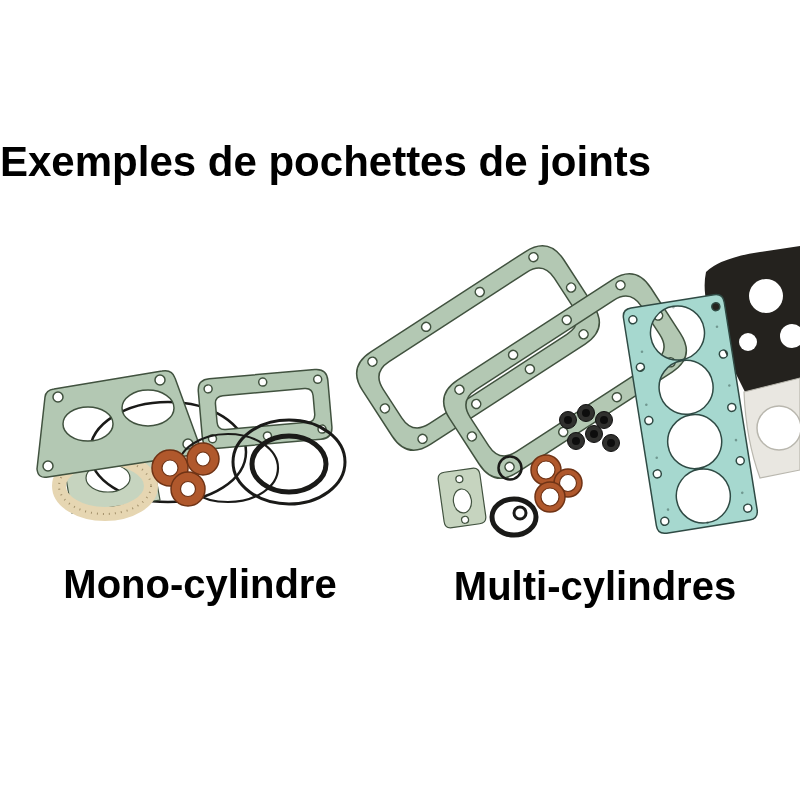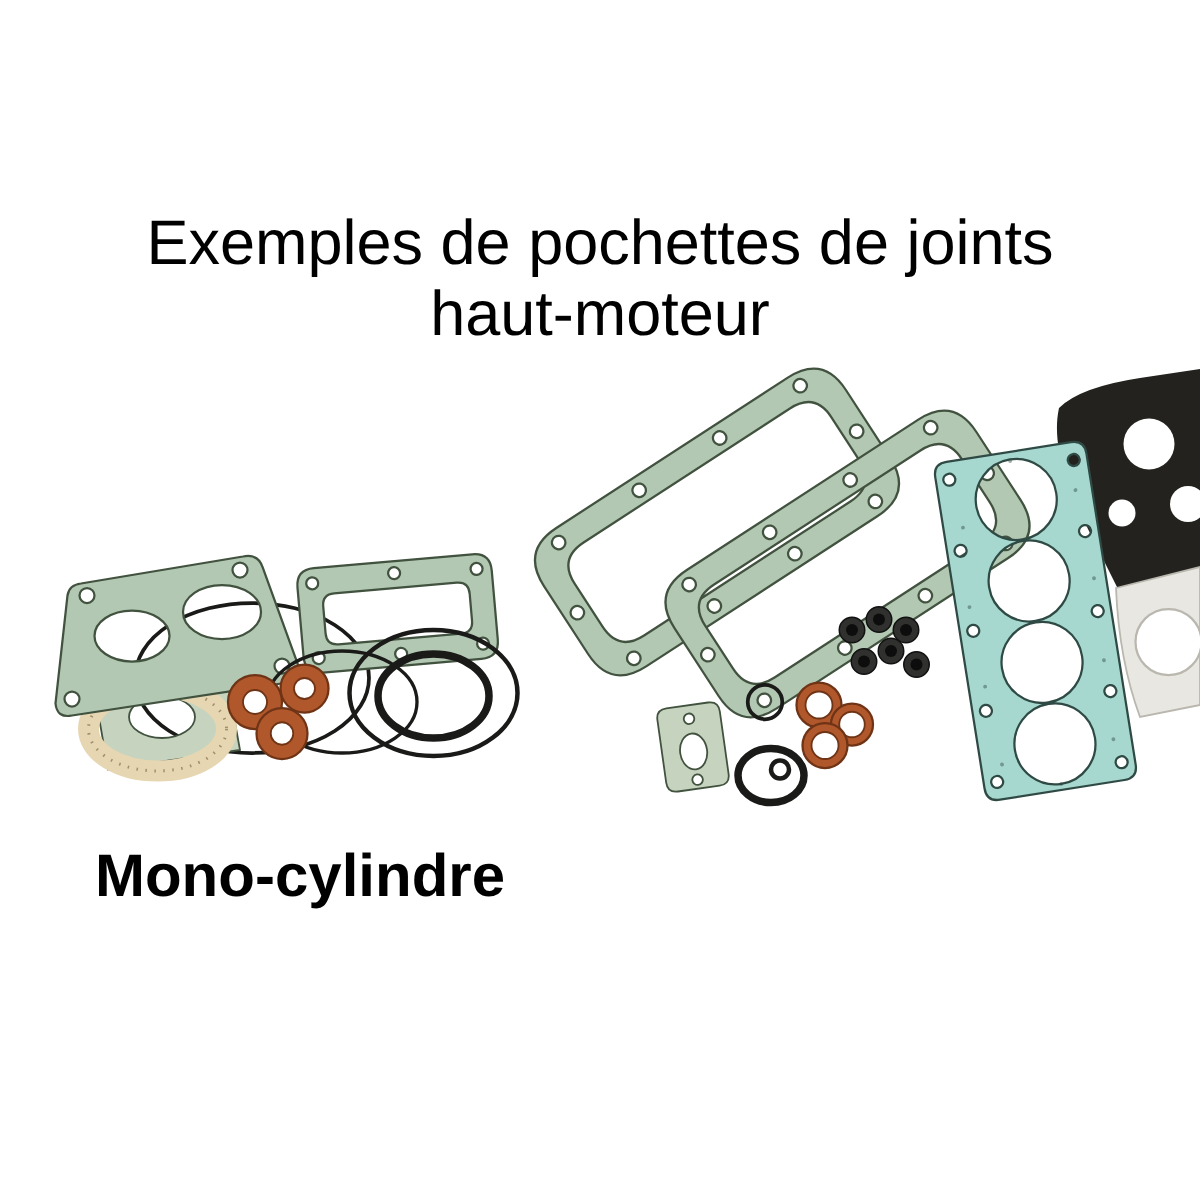--- a/index.html
+++ b/index.html
@@ -8,22 +8,22 @@
     --gasket-green-pale:#c6d4bf;
     --gasket-teal:#a6d8cf; --gasket-teal-dark:#2f4a44;
     --copper:#b0582c; --copper-dark:#6f3315;
     --cream:#e6d6b2; --cream-dark:#a2906a;
     --ink:#1a1a18; --light-gasket:#e9e7e1;
   }
   *{margin:0;padding:0;box-sizing:border-box;}
   html,body{width:800px;height:800px;}
   body{background:var(--background);font-family:"Liberation Sans",sans-serif;overflow:hidden;}
   .canvas{position:relative;width:800px;height:800px;background:var(--background);}
-  .title{position:absolute;top:138px;left:0;width:800px;text-align:center;
-         font-size:42px;line-height:1.12;color:var(--text);font-weight:400;}
+  .title{position:absolute;top:138px;left:0;width:800px;text-align:left;
+         font-size:42px;line-height:1.12;color:var(--text);font-weight:700;}
   .caption{position:absolute;font-size:40px;color:var(--text);text-align:center;font-weight:700;}
   .caption.mono{top:562px;left:5px;width:390px;}
   .caption.multi{top:564px;left:395px;width:400px;}
   svg.art{position:absolute;top:0;left:0;}
   .g-fill{fill:var(--gasket-green);stroke:var(--gasket-green-dark);stroke-width:1.5;}
   .g-pale{fill:var(--gasket-green-pale);stroke:var(--gasket-green-dark);stroke-width:1.2;}
   .t-fill{fill:var(--gasket-teal);stroke:var(--gasket-teal-dark);stroke-width:1.5;}
   .ink-ring{fill:none;stroke:var(--ink);}
   .cream-ring{fill:none;stroke:var(--cream);}
   .cream-dots{fill:none;stroke:var(--cream-dark);stroke-width:2;stroke-dasharray:1 5;}
@@ -35,21 +35,20 @@
   .seal-inner{fill:#0d0d0d;}
   .speck{fill:var(--gasket-teal-dark);opacity:.45;}
 </style>
 </head>
 <body>
 
 <div class="canvas">
 
   <div class="title">
     <span>Exemples de pochettes de joints</span><br>
-    <span>haut-moteur</span>
   </div>
 
   <svg class="art" width="800" height="800" viewBox="0 0 800 800">
 
     <defs>
       <path id="cover-frame" fill-rule="evenodd" d="
         M-92,-55 L92,-55 Q120,-55 120,-27 L120,27 Q120,55 92,55 L-92,55 Q-120,55 -120,27 L-120,-27 Q-120,-55 -92,-55 Z
         M-82,-37 L82,-37 Q102,-37 102,-17 L102,17 Q102,37 82,37 L-82,37 Q-102,37 -102,17 L-102,-17 Q-102,-37 -82,-37 Z
         M-100.5,-46 a4.5,4.5 0 1 0 9,0 a4.5,4.5 0 1 0 -9,0 Z
         M-36.5,-46 a4.5,4.5 0 1 0 9,0 a4.5,4.5 0 1 0 -9,0 Z
@@ -198,13 +197,14 @@
       </g>
 
       <g>
         <ellipse class="ink-ring" cx="514" cy="517" rx="22" ry="18" stroke-width="5"></ellipse>
         <circle class="ink-ring" cx="520" cy="513" r="6" stroke-width="3"></circle>
       </g>
     </g>
   </svg>
 
   <div class="caption mono">Mono-cylindre</div>
+  <div class="caption multi">Multi-cylindres</div>
 </div>
 
 </body></html>

